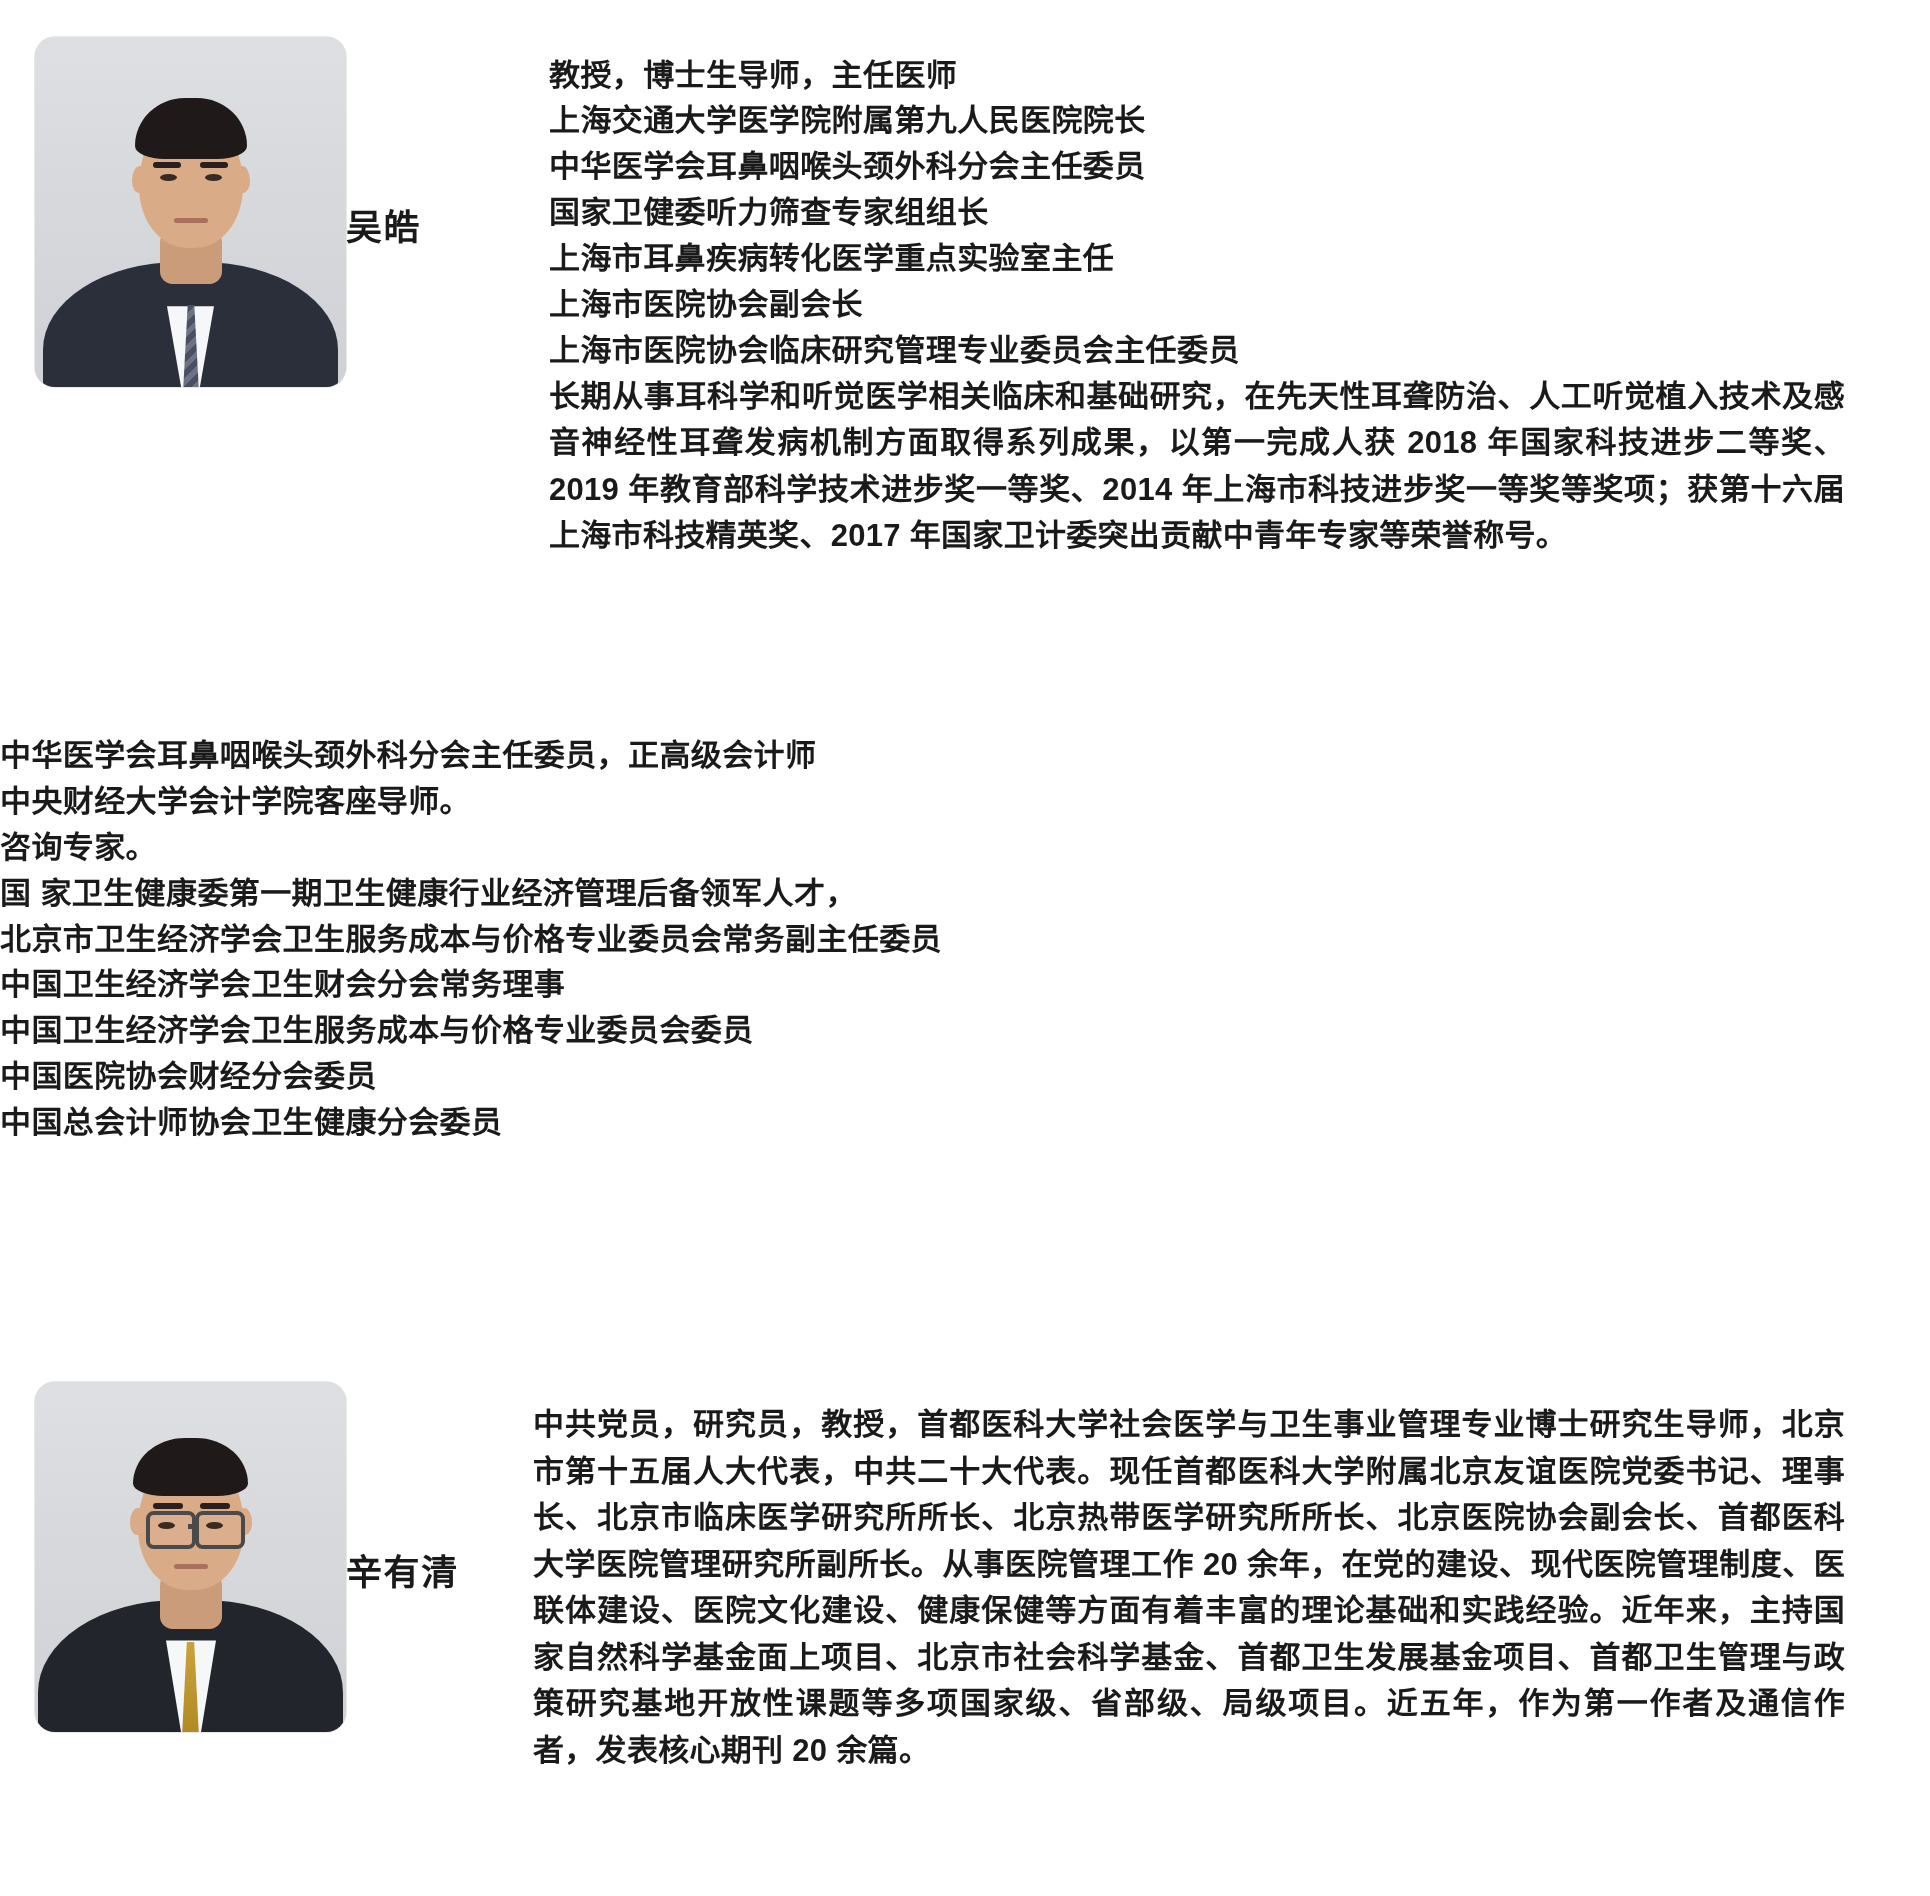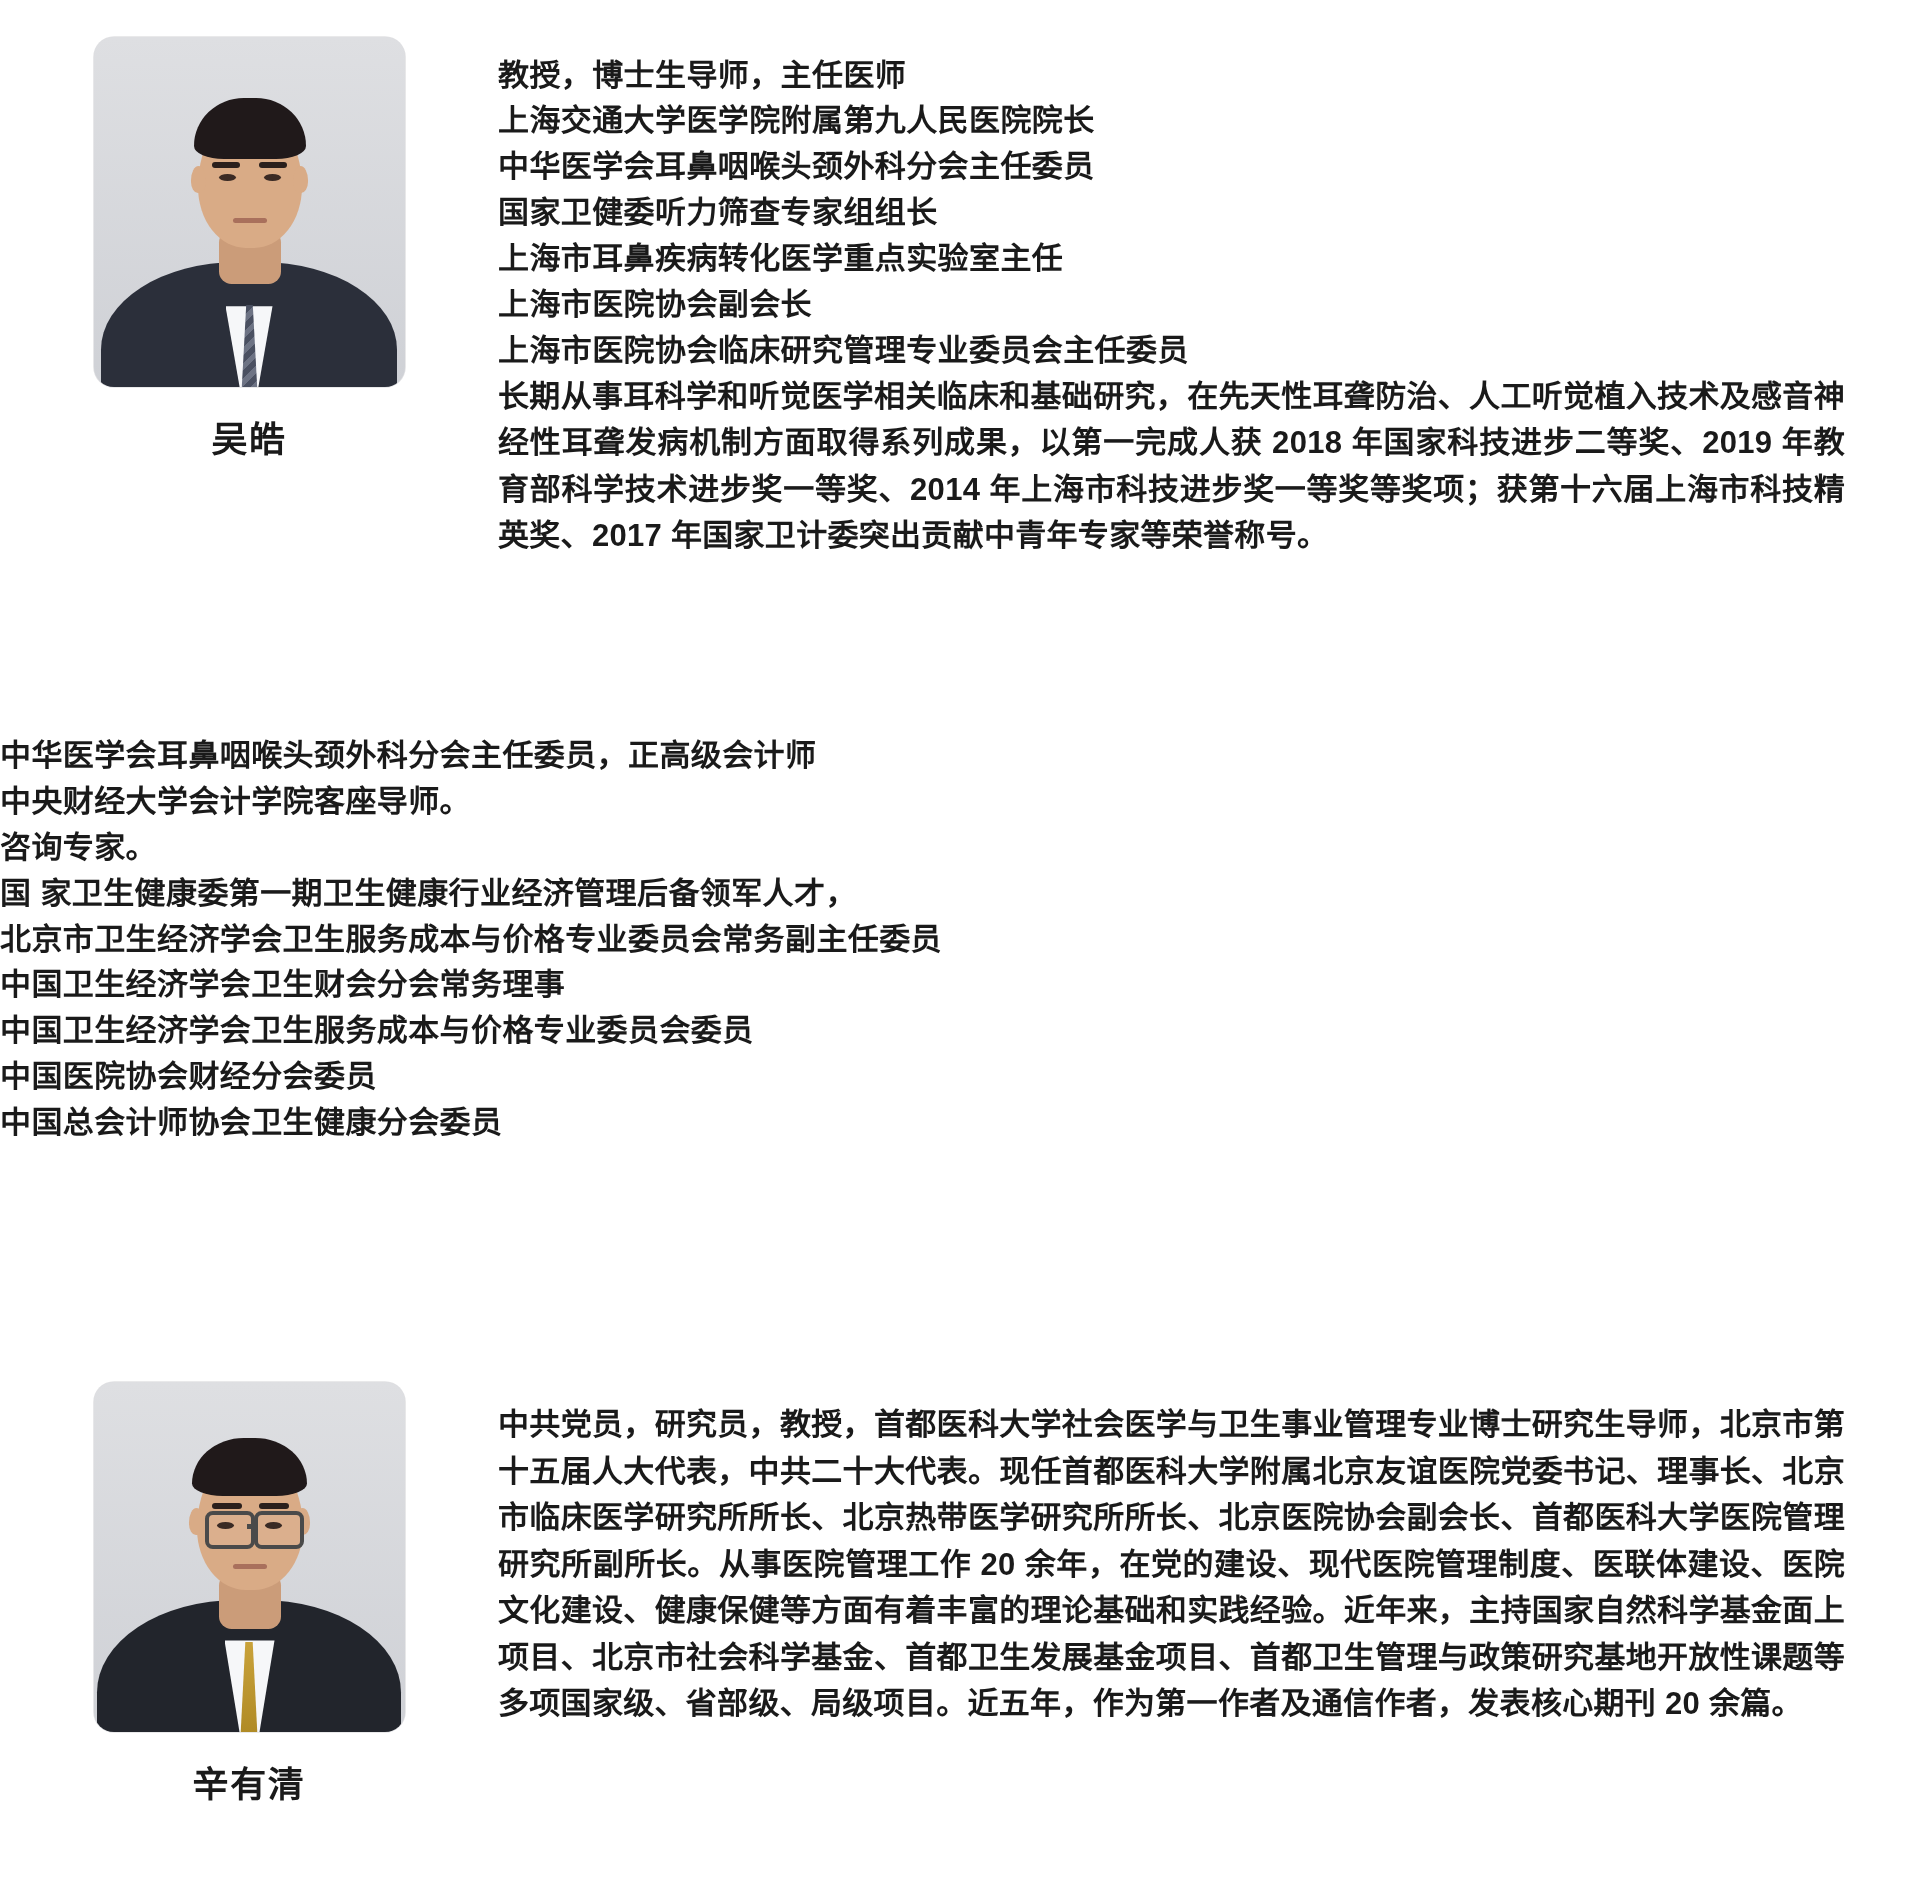--- a/index.html
+++ b/index.html
@@ -25,22 +25,23 @@
     display: flex;
     align-items: flex-start;
     position: absolute;
     left: 0;
     width: 1931px;
   }
   .profile-photo-col {
     width: 498px;
     flex: 0 0 498px;
     display: flex;
-    flex-direction: column;
+    flex-direction: row;
     align-items: center;
+    padding-left: 35px;
   }
   .photo-frame {
     width: 311px;
     height: 350px;
     border-radius: 20px;
     overflow: hidden;
     position: relative;
     background: #d9dade;
     box-shadow: 0 0 0 0.8px #e2e2e4;
   }
@@ -68,21 +69,21 @@
     line-height: 1.5;
     font-weight: 700;
     color: #1a1a1a;
     letter-spacing: 0.3px;
     text-align: justify;
     text-justify: inter-ideograph;
   }
 
   
   #profile-0 { top: 37px; }
-  #profile-0 .profile-text-col { padding-top: 15.6px; }
+  #profile-0 .profile-text-col { padding-top: 15.6px; margin-left: 16px; }
   #profile-1 { top: 710px; }
   #profile-1 .profile-text-col { padding-top: 23px; }
   #profile-2 { top: 1382px; }
   #profile-2 .profile-text-col { padding-top: 20px; }
 
   
   .portrait { position: absolute; inset: 0; }
   .p-bg-gray { background: linear-gradient(180deg, #dedfe2 0%, #cfd1d6 100%); }
   .p-bg-white { background: linear-gradient(180deg, #f2f2f3 0%, #e6e7ea 100%); }
 

